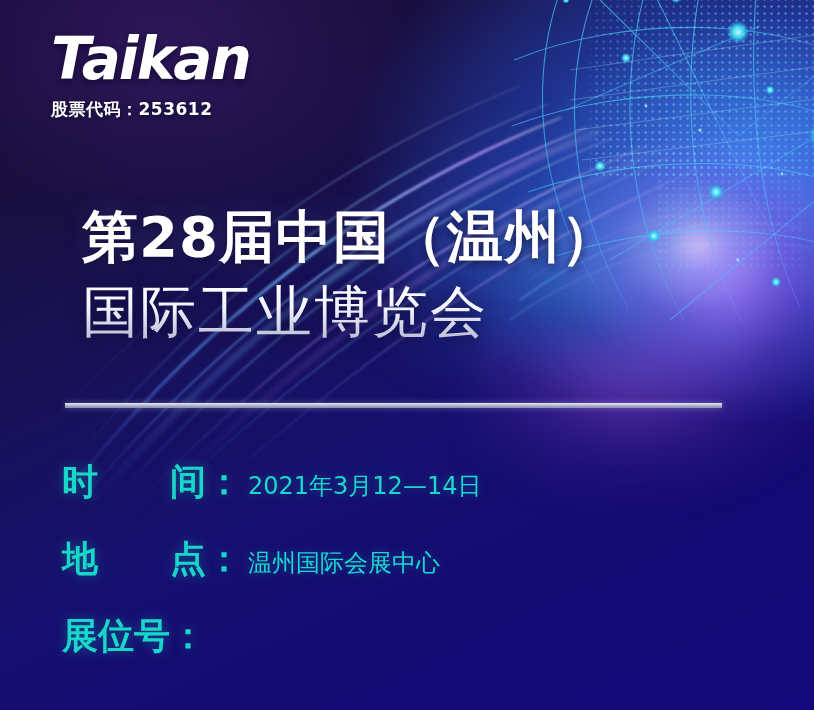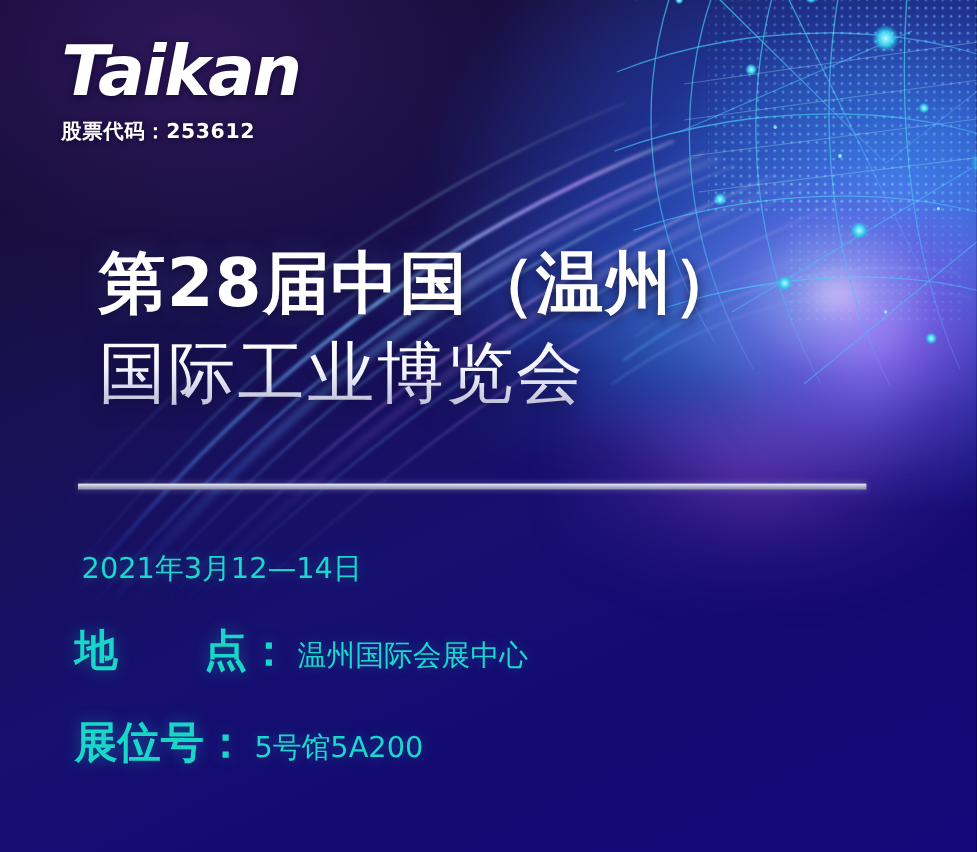--- a/index.html
+++ b/index.html
@@ -309,26 +309,26 @@
 
     <div class="title-block">
       <div class="title-line1">第28届中国（温州）</div>
       <div class="title-line2">国际工业博览会</div>
     </div>
 
     <div class="divider"></div>
 
     <div class="info-block">
       <div class="info-row">
+        <span class="info-label spaced">时　　间：</span>
         <span class="info-value">2021年3月12—14日</span>
       </div>
       <div class="info-row">
         <span class="info-label spaced">地　　点：</span>
         <span class="info-value">温州国际会展中心</span>
       </div>
       <div class="info-row">
         <span class="info-label">展位号：</span>
-        <span class="info-value">5号馆5A200</span>
       </div>
     </div>
 
   </div>
 </div>
 
 </body></html>

